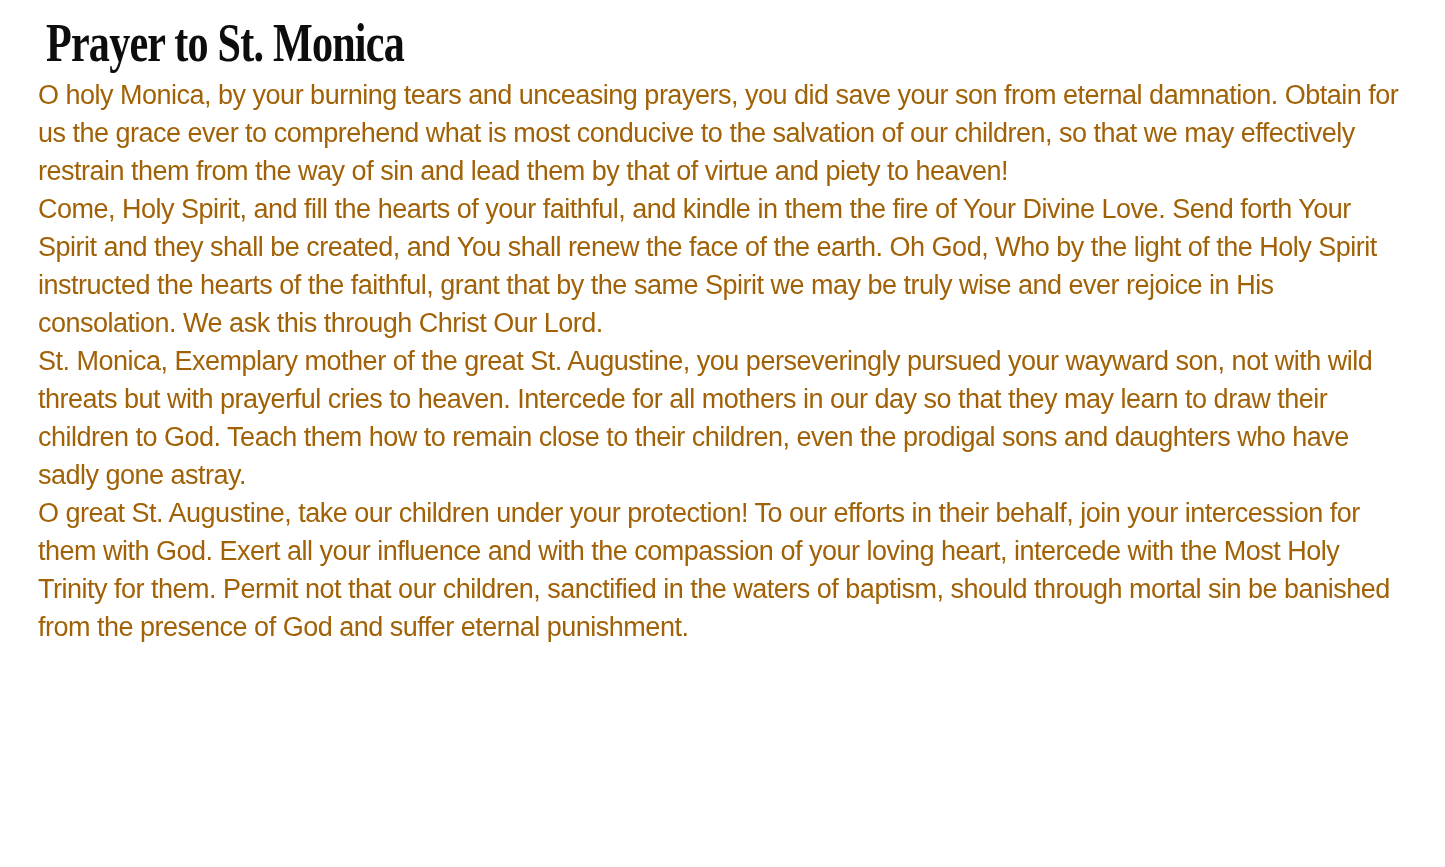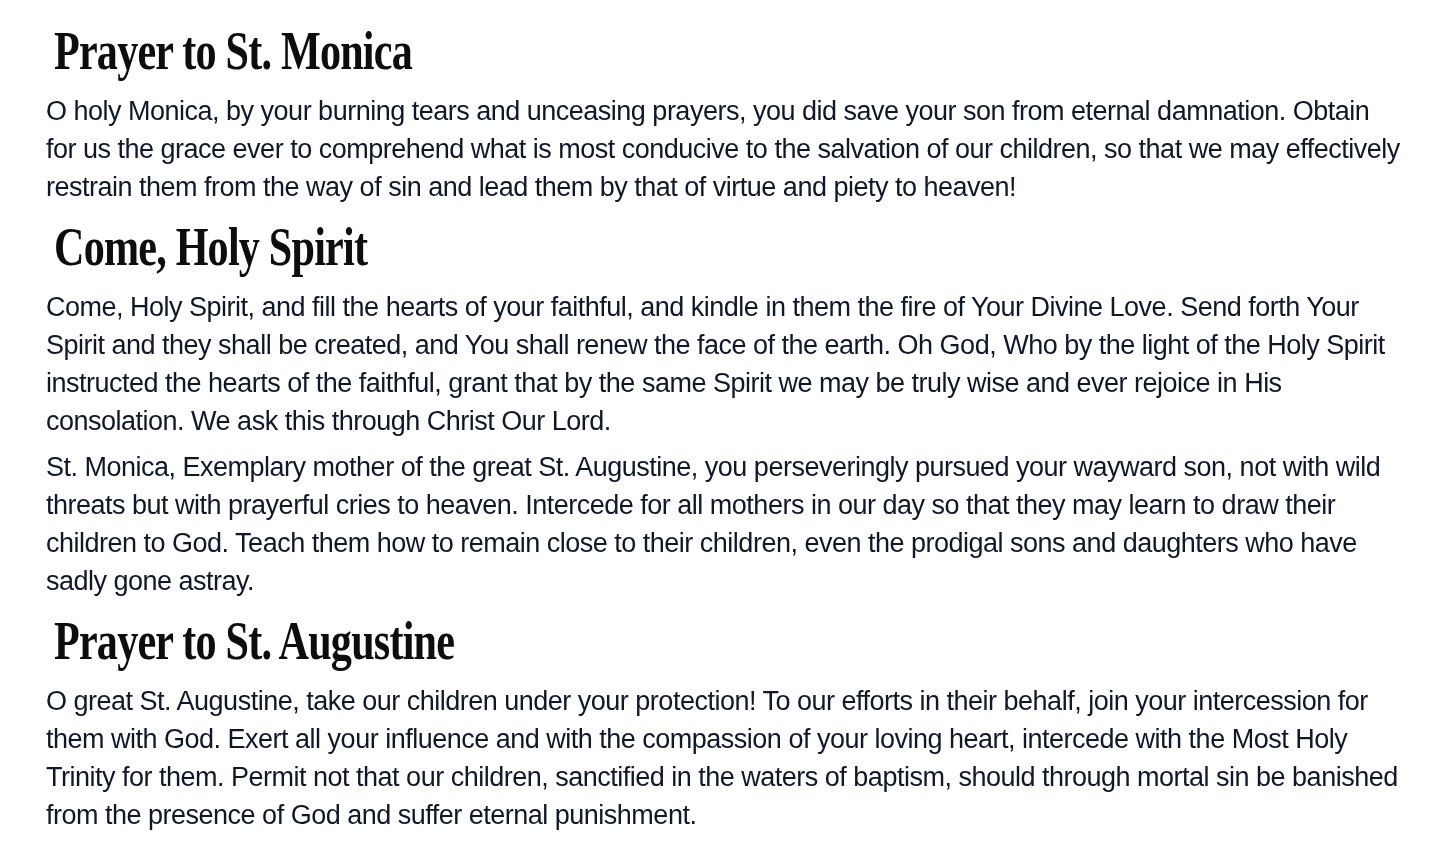--- a/index.html
+++ b/index.html
@@ -18,64 +18,62 @@
     box-sizing: border-box;
     width: 1445px;
     height: 867px;
     padding: 10px 36px 8px 38px;
     background: #ffffff;
   }
   .prayer-section {
     margin: 0;
   }
   .heading {
-    margin: 16px;
+    margin: 8px;
     padding: 0;
     line-height: 50px;
     height: 50px;
     white-space: nowrap;
   }
   .heading-inner {
     display: inline-block;
     font-family: "Liberation Serif", "DejaVu Serif", serif;
     font-weight: 700;
     font-size: 54px;
     letter-spacing: -1px;
     transform: scaleX(0.78);
     transform-origin: left center;
     color: #0d0d0d;
   }
   .body-text {
-    margin: 8px;
+    margin: 0;
     padding: 0;
     max-width: 1374px;
     font-size: 27px;
     line-height: 38px;
     letter-spacing: -0.5px;
     font-weight: 400;
-    color: #0f172a;
+    color: #a16207;
   }
 </style>
 </head>
 <body>
 
 <main class="doc">
 
   <section class="prayer-section">
     <h2 class="heading"><span class="heading-inner">Prayer to St. Monica</span></h2>
     <p class="body-text">O holy Monica, by your burning tears and unceasing prayers, you did save your son from eternal damnation. Obtain for us the grace ever to comprehend what is most conducive to the salvation of our children, so that we may effectively restrain them from the way of sin and lead them by that of virtue and piety to heaven!</p>
   </section>
 
   <section class="prayer-section">
-    <h2 class="heading"><span class="heading-inner">Come, Holy Spirit</span></h2>
     <p class="body-text">Come, Holy Spirit, and fill the hearts of your faithful, and kindle in them the fire of Your Divine Love. Send forth Your Spirit and they shall be created, and You shall renew the face of the earth. Oh God, Who by the light of the Holy Spirit instructed the hearts of the faithful, grant that by the same Spirit we may be truly wise and ever rejoice in His consolation. We ask this through Christ Our Lord.</p>
   </section>
 
   <section class="prayer-section">
     <p class="body-text">St. Monica, Exemplary mother of the great St. Augustine, you perseveringly pursued your wayward son, not with wild threats but with prayerful cries to heaven. Intercede for all mothers in our day so that they may learn to draw their children to God. Teach them how to remain close to their children, even the prodigal sons and daughters who have sadly gone astray.</p>
   </section>
 
   <section class="prayer-section">
-    <h2 class="heading"><span class="heading-inner">Prayer to St. Augustine</span></h2>
     <p class="body-text">O great St. Augustine, take our children under your protection! To our efforts in their behalf, join your intercession for them with God. Exert all your influence and with the compassion of your loving heart, intercede with the Most Holy Trinity for them. Permit not that our children, sanctified in the waters of baptism, should through mortal sin be banished from the presence of God and suffer eternal punishment.</p>
   </section>
 
 </main>
 
 </body></html>

